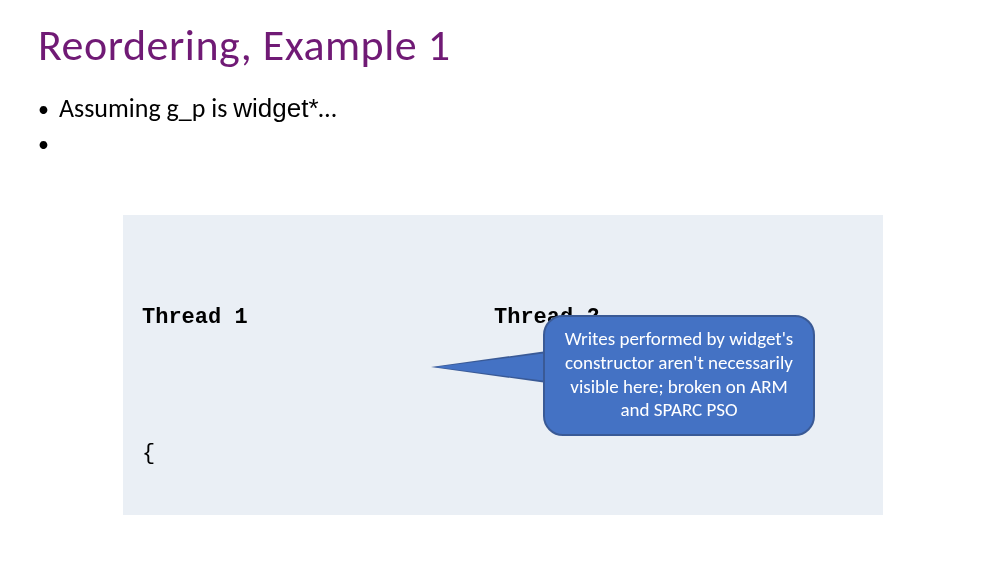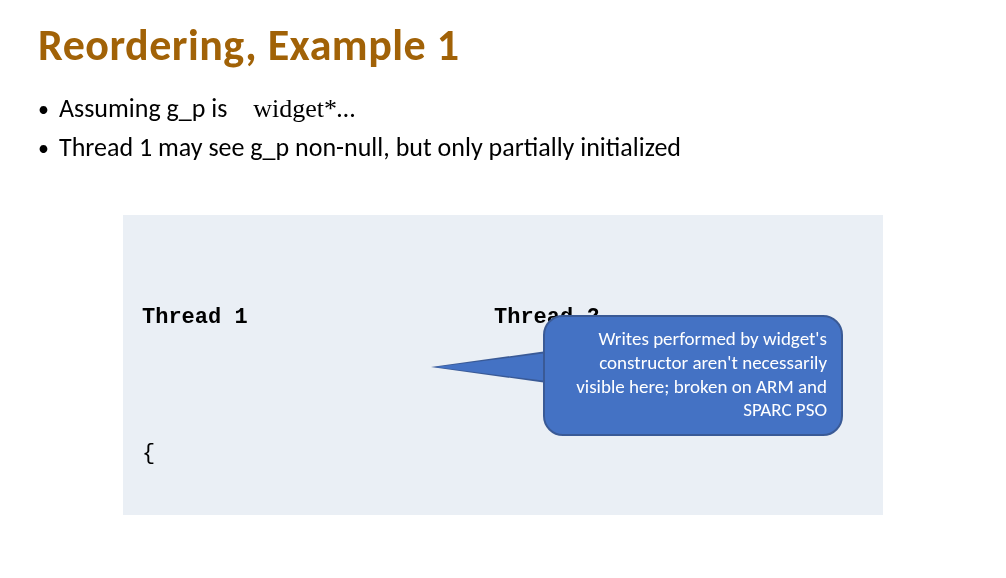--- a/index.html
+++ b/index.html
@@ -11,43 +11,42 @@
       width: 1006px;
       height: 578px;
       background: #ffffff;
       font-family: Calibri, "Segoe UI", Arial, sans-serif;
       color: #000000;
       position: relative;
       overflow: hidden;
     }
     .slide-title {
       font-size: 44px;
-      font-weight: 700;
+      font-weight: 400;
       padding: 18px 0 0 38px;
       letter-spacing: 0.5px;
-      color: #a16207;
+      color: #701a75;
     }
     .bullets {
       padding: 18px 0 0 38px;
     }
     .bullet {
       font-size: 26px;
       line-height: 1.4;
       display: flex;
       align-items: baseline;
       margin-bottom: 2px;
     }
     .bullet-dot {
       font-size: 22px;
       margin-right: 10px;
       line-height: 1.5;
     }
     .mono {
-      font-family: Liberation Serif, serif;
-      margin-left: 20px;
+      font-family: Liberation Sans, sans-serif;
     }
     .code-box {
       position: absolute;
       left: 123px;
       top: 215px;
       width: 760px;
       height: 300px;
       background: #eaeff5;
       padding: 18px 19px;
       font-family: Consolas, "Courier New", monospace;
@@ -74,28 +73,28 @@
       position: absolute;
       left: 360px;
       top: 100px;
       width: 390px;
       pointer-events: none;
     }
     .callout-bubble {
       position: absolute;
       left: 60px;
       top: 0;
-      width: 300px;
+      width: 272px;
       background: #4472c4;
       border: 2px solid #3a5a96;
       border-radius: 20px;
       color: #ffffff;
       font-family: Calibri, "Segoe UI", Arial, sans-serif;
       font-size: 19px;
-      text-align: right;
+      text-align: center;
       padding: 10px 14px 12px 14px;
       line-height: 1.25;
     }
     .callout-tail {
       position: absolute;
       left: -48px;
       top: 38px;
       width: 0;
       height: 0;
       border-top: 14px solid transparent;
@@ -120,23 +119,20 @@
 
 <div class="bullets">
   <div class="bullet">
     <span class="bullet-dot">•</span>
     <span>
       <span>Assuming g_p is </span><span class="mono">widget*</span><span>…</span>
     </span>
   </div>
   <div class="bullet">
     <span class="bullet-dot">•</span>
-    <span>
-      <span>Thread 1 may see g_p non-null, but only partially initialized</span><span class="mono"></span><span></span>
-    </span>
   </div>
 </div>
 
 <div class="code-box">
   <div class="code-columns">
     <div class="code-col code-col-1">
       <div class="code-header">Thread 1</div>
       <div>{</div>
       
       

